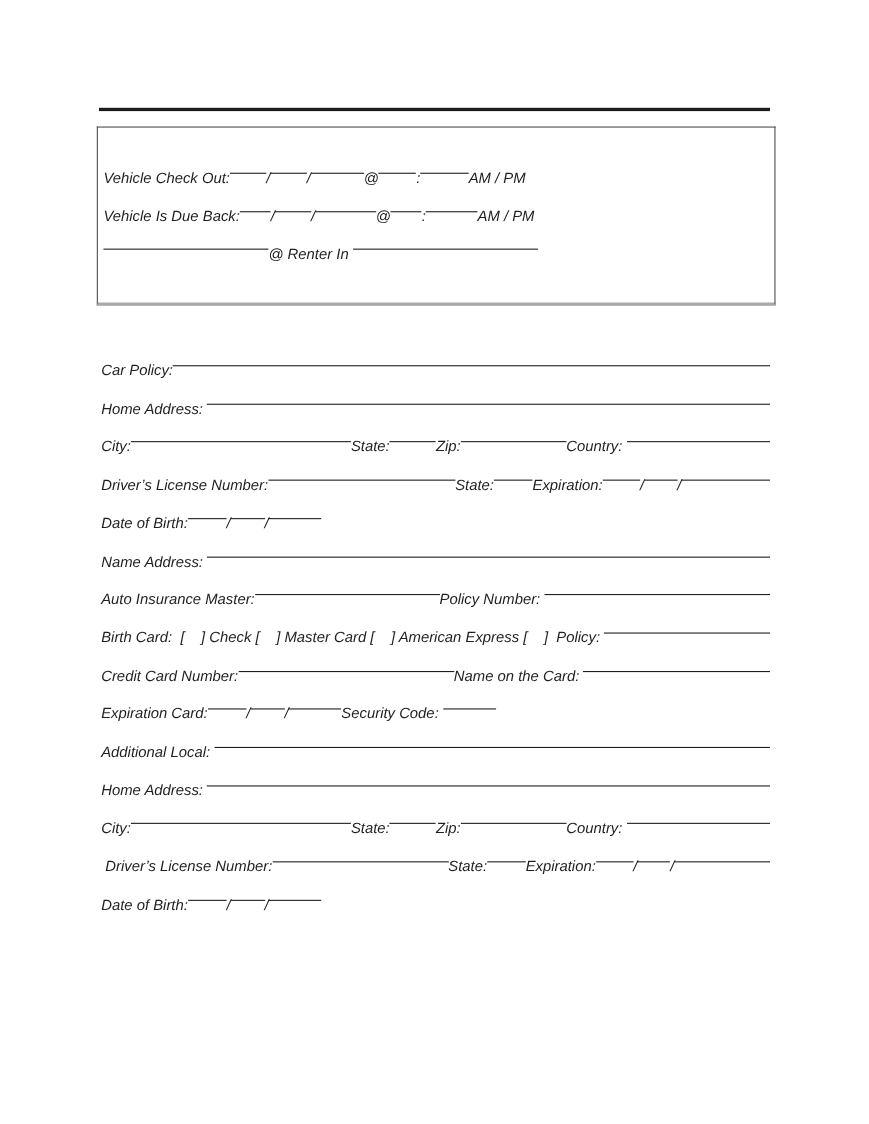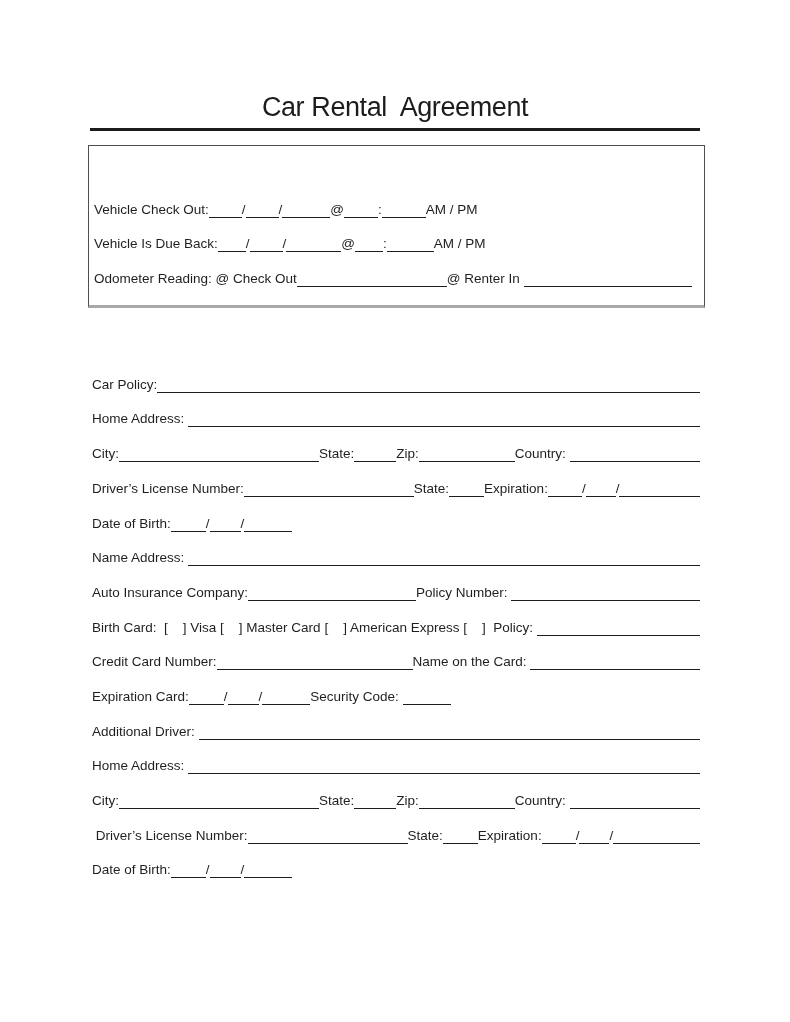--- a/index.html
+++ b/index.html
@@ -32,38 +32,38 @@
     border:1px solid #4f4f4f;
     border-bottom:3px solid #a9a9a9;
     padding:37px 5px 18px 5px;
   }
   .form {
     width:608px;
     margin:50px 0 0 2px;
   }
   .row {
     display:flex;
-    align-items:flex-end;
+    align-items:flex-start;
     height:34.7px;
     font-size:13.5px;
     line-height:17px;
+    font-style:italic;
   }
   .lbl { white-space:pre; }
   .ln {
     border-bottom:1.6px solid #1e1e1e;
     height:4px;
     flex:0 0 auto;
   }
   .ln.fill { flex:1 1 auto; }
 </style>
 </head>
 <body>
 
 <div class="page">
-  <div class="doc-title">Car Rental  Agreement</div>
   <div class="title-rule"></div>
   <div class="box">
       <div class="row">
         <span class="lbl">Vehicle Check Out:</span>
         <span class="ln" style="width: 33px;"></span>
         <span class="lbl">/</span>
         <span class="ln" style="width: 33px;"></span>
         <span class="lbl">/</span>
         <span class="ln" style="width: 48px;"></span>
         <span class="lbl">@</span>
@@ -79,21 +79,20 @@
         <span class="ln" style="width: 33px;"></span>
         <span class="lbl">/</span>
         <span class="ln" style="width: 55px;"></span>
         <span class="lbl">@</span>
         <span class="ln" style="width: 28px;"></span>
         <span class="lbl">:</span>
         <span class="ln" style="width: 47px;"></span>
         <span class="lbl">AM / PM</span>
       </div>
       <div class="row">
-        <span class="lbl">Odometer Reading: @ Check Out</span>
         <span class="ln" style="width: 150px;"></span>
         <span class="lbl">@ Renter In </span>
         <span class="ln" style="width: 168px;"></span>
       </div>
     </div>
   <div class="form">
       <div class="row">
         <span class="lbl">Car Policy:</span>
         <span class="ln fill"></span>
       </div>
@@ -129,29 +128,29 @@
         <span class="lbl">/</span>
         <span class="ln" style="width: 31px;"></span>
         <span class="lbl">/</span>
         <span class="ln" style="width: 48px;"></span>
       </div>
       <div class="row">
         <span class="lbl">Name Address: </span>
         <span class="ln fill"></span>
       </div>
       <div class="row">
-        <span class="lbl">Auto Insurance Company:</span>
+        <span class="lbl">Auto Insurance Master:</span>
         <span class="ln" style="width: 168px;"></span>
         <span class="lbl">Policy Number: </span>
         <span class="ln fill"></span>
       </div>
       <div class="row">
         <span class="lbl">Birth Card:  </span>
         <span class="lbl">[    ]</span>
-        <span class="lbl"> Visa </span>
+        <span class="lbl"> Check </span>
         <span class="lbl">[    ]</span>
         <span class="lbl"> Master Card </span>
         <span class="lbl">[    ]</span>
         <span class="lbl"> American Express </span>
         <span class="lbl">[    ]</span>
         <span class="lbl">  Policy: </span>
         <span class="ln fill"></span>
       </div>
       <div class="row">
         <span class="lbl">Credit Card Number:</span>
@@ -163,21 +162,21 @@
         <span class="lbl">Expiration Card:</span>
         <span class="ln" style="width: 35px;"></span>
         <span class="lbl">/</span>
         <span class="ln" style="width: 31px;"></span>
         <span class="lbl">/</span>
         <span class="ln" style="width: 48px;"></span>
         <span class="lbl">Security Code: </span>
         <span class="ln" style="width: 48px;"></span>
       </div>
       <div class="row">
-        <span class="lbl">Additional Driver: </span>
+        <span class="lbl">Additional Local: </span>
         <span class="ln fill"></span>
       </div>
       <div class="row">
         <span class="lbl">Home Address: </span>
         <span class="ln fill"></span>
       </div>
       <div class="row">
         <span class="lbl">City:</span>
         <span class="ln" style="width: 200px;"></span>
         <span class="lbl">State:</span>

